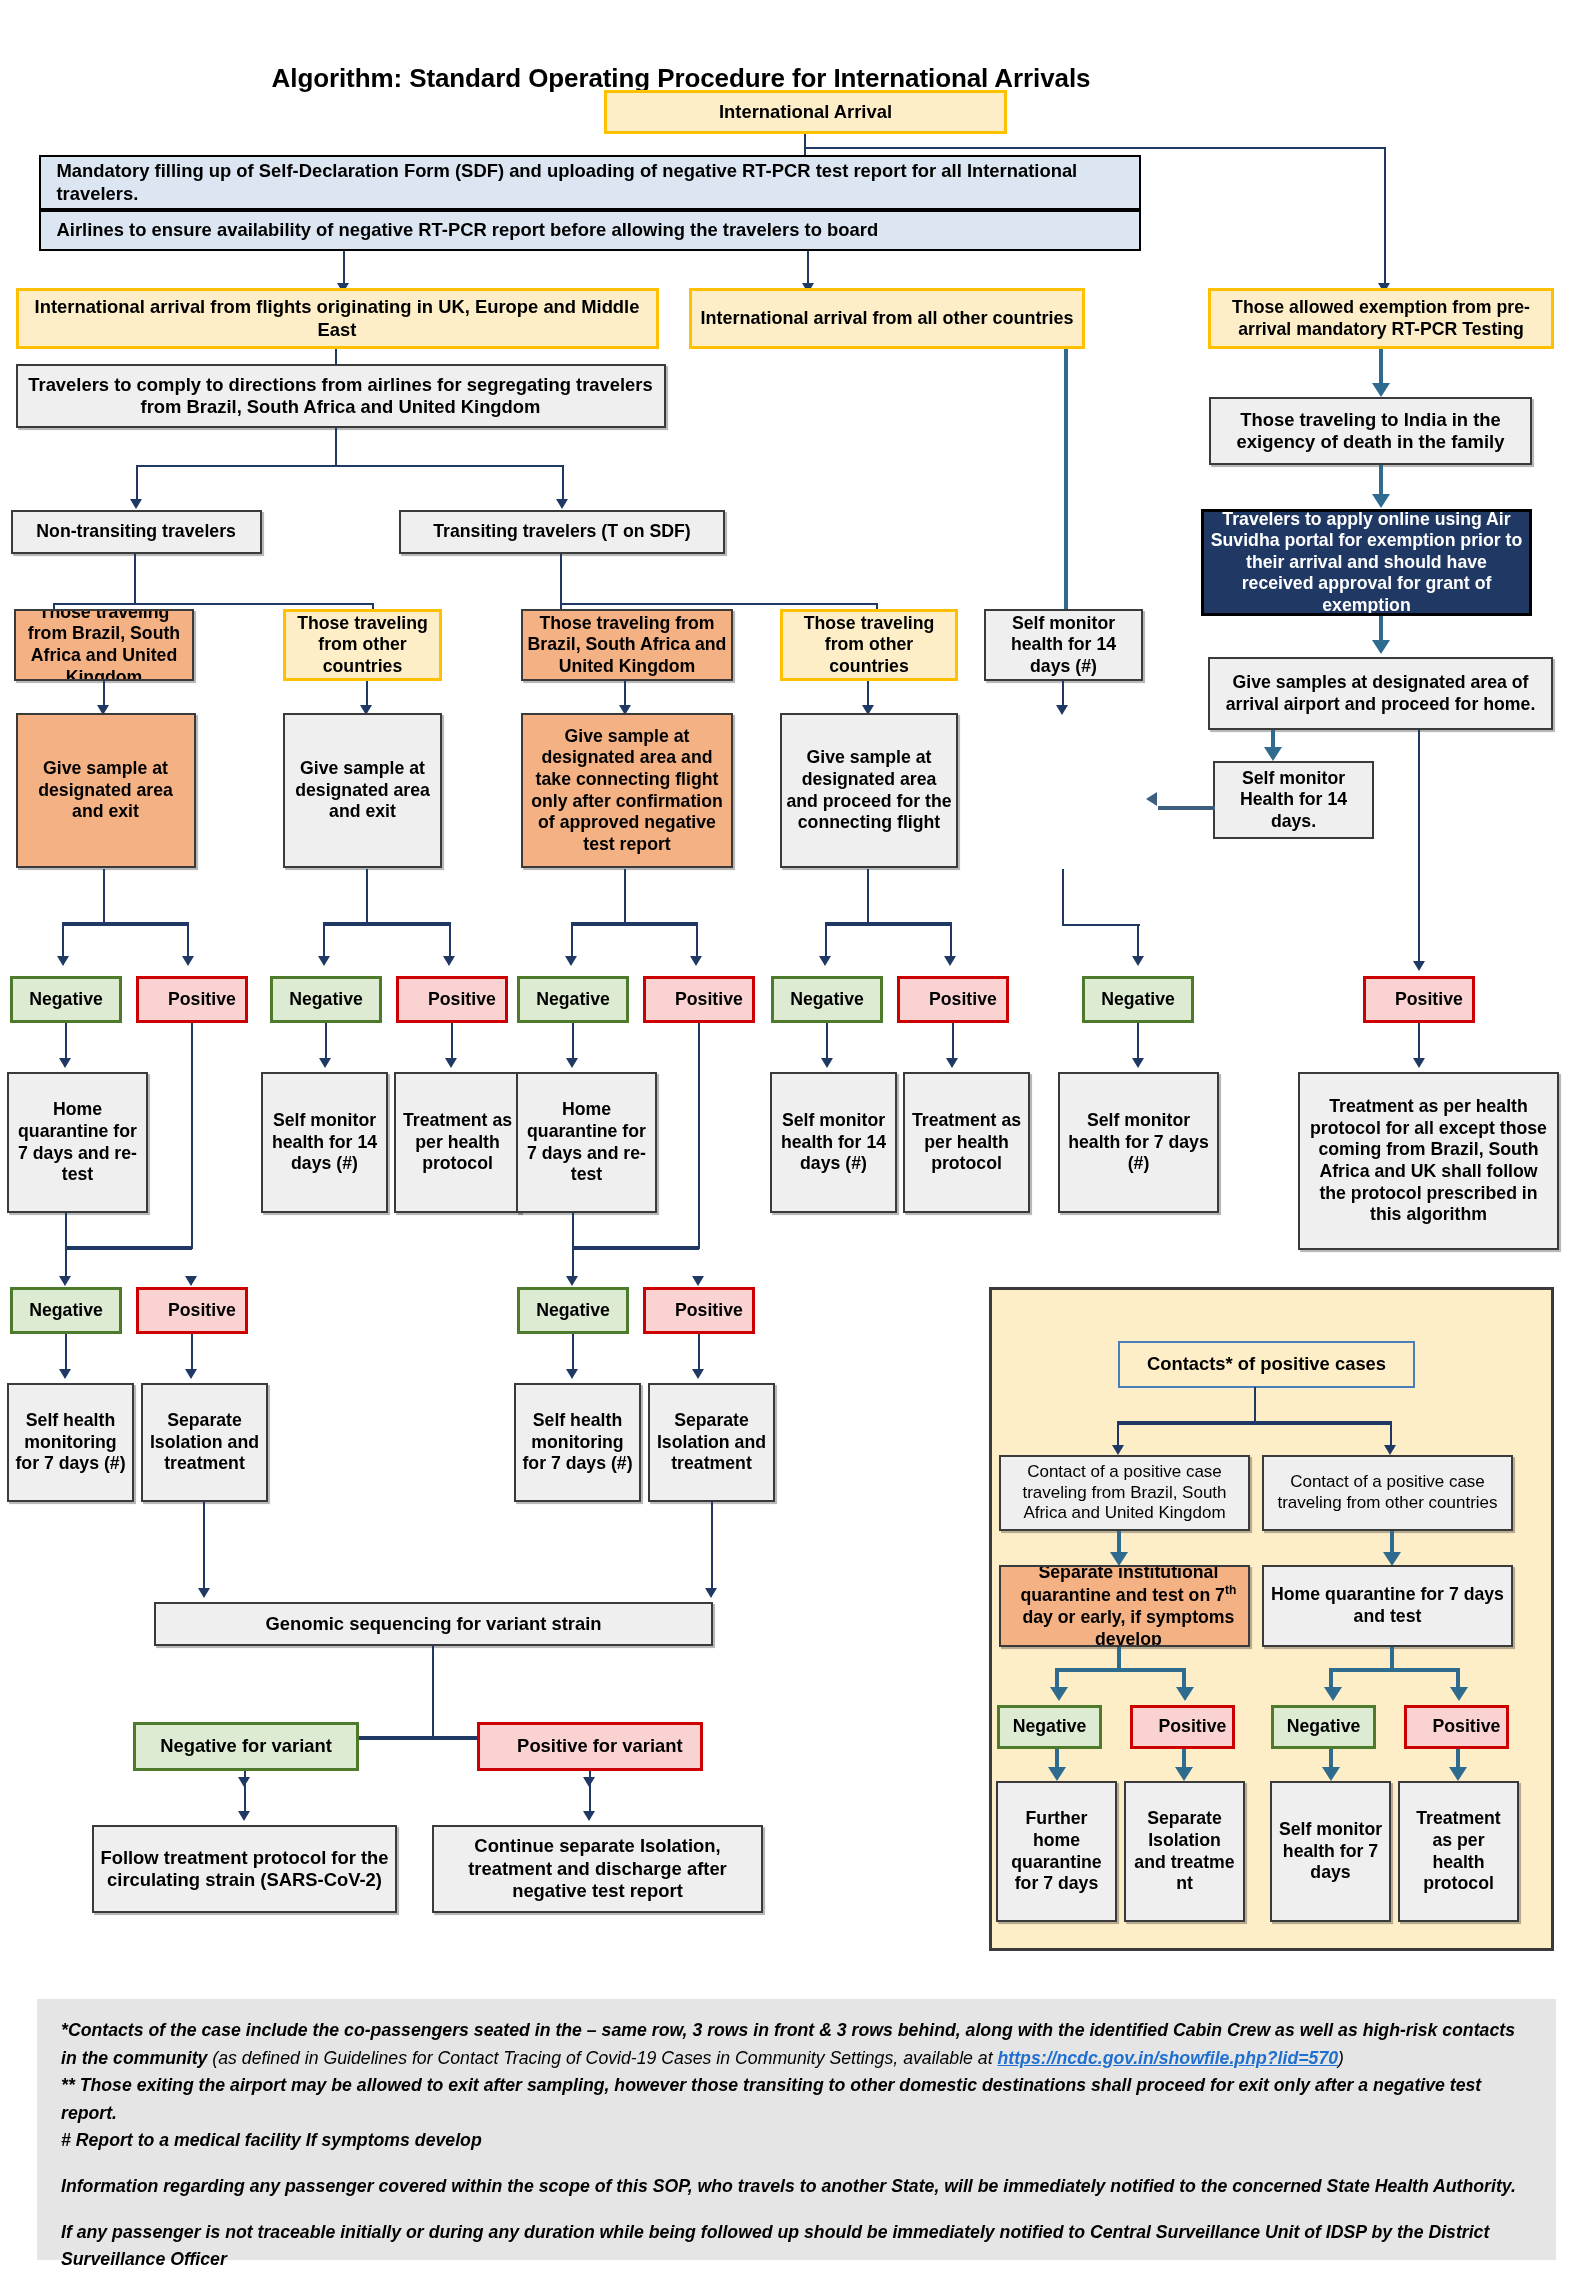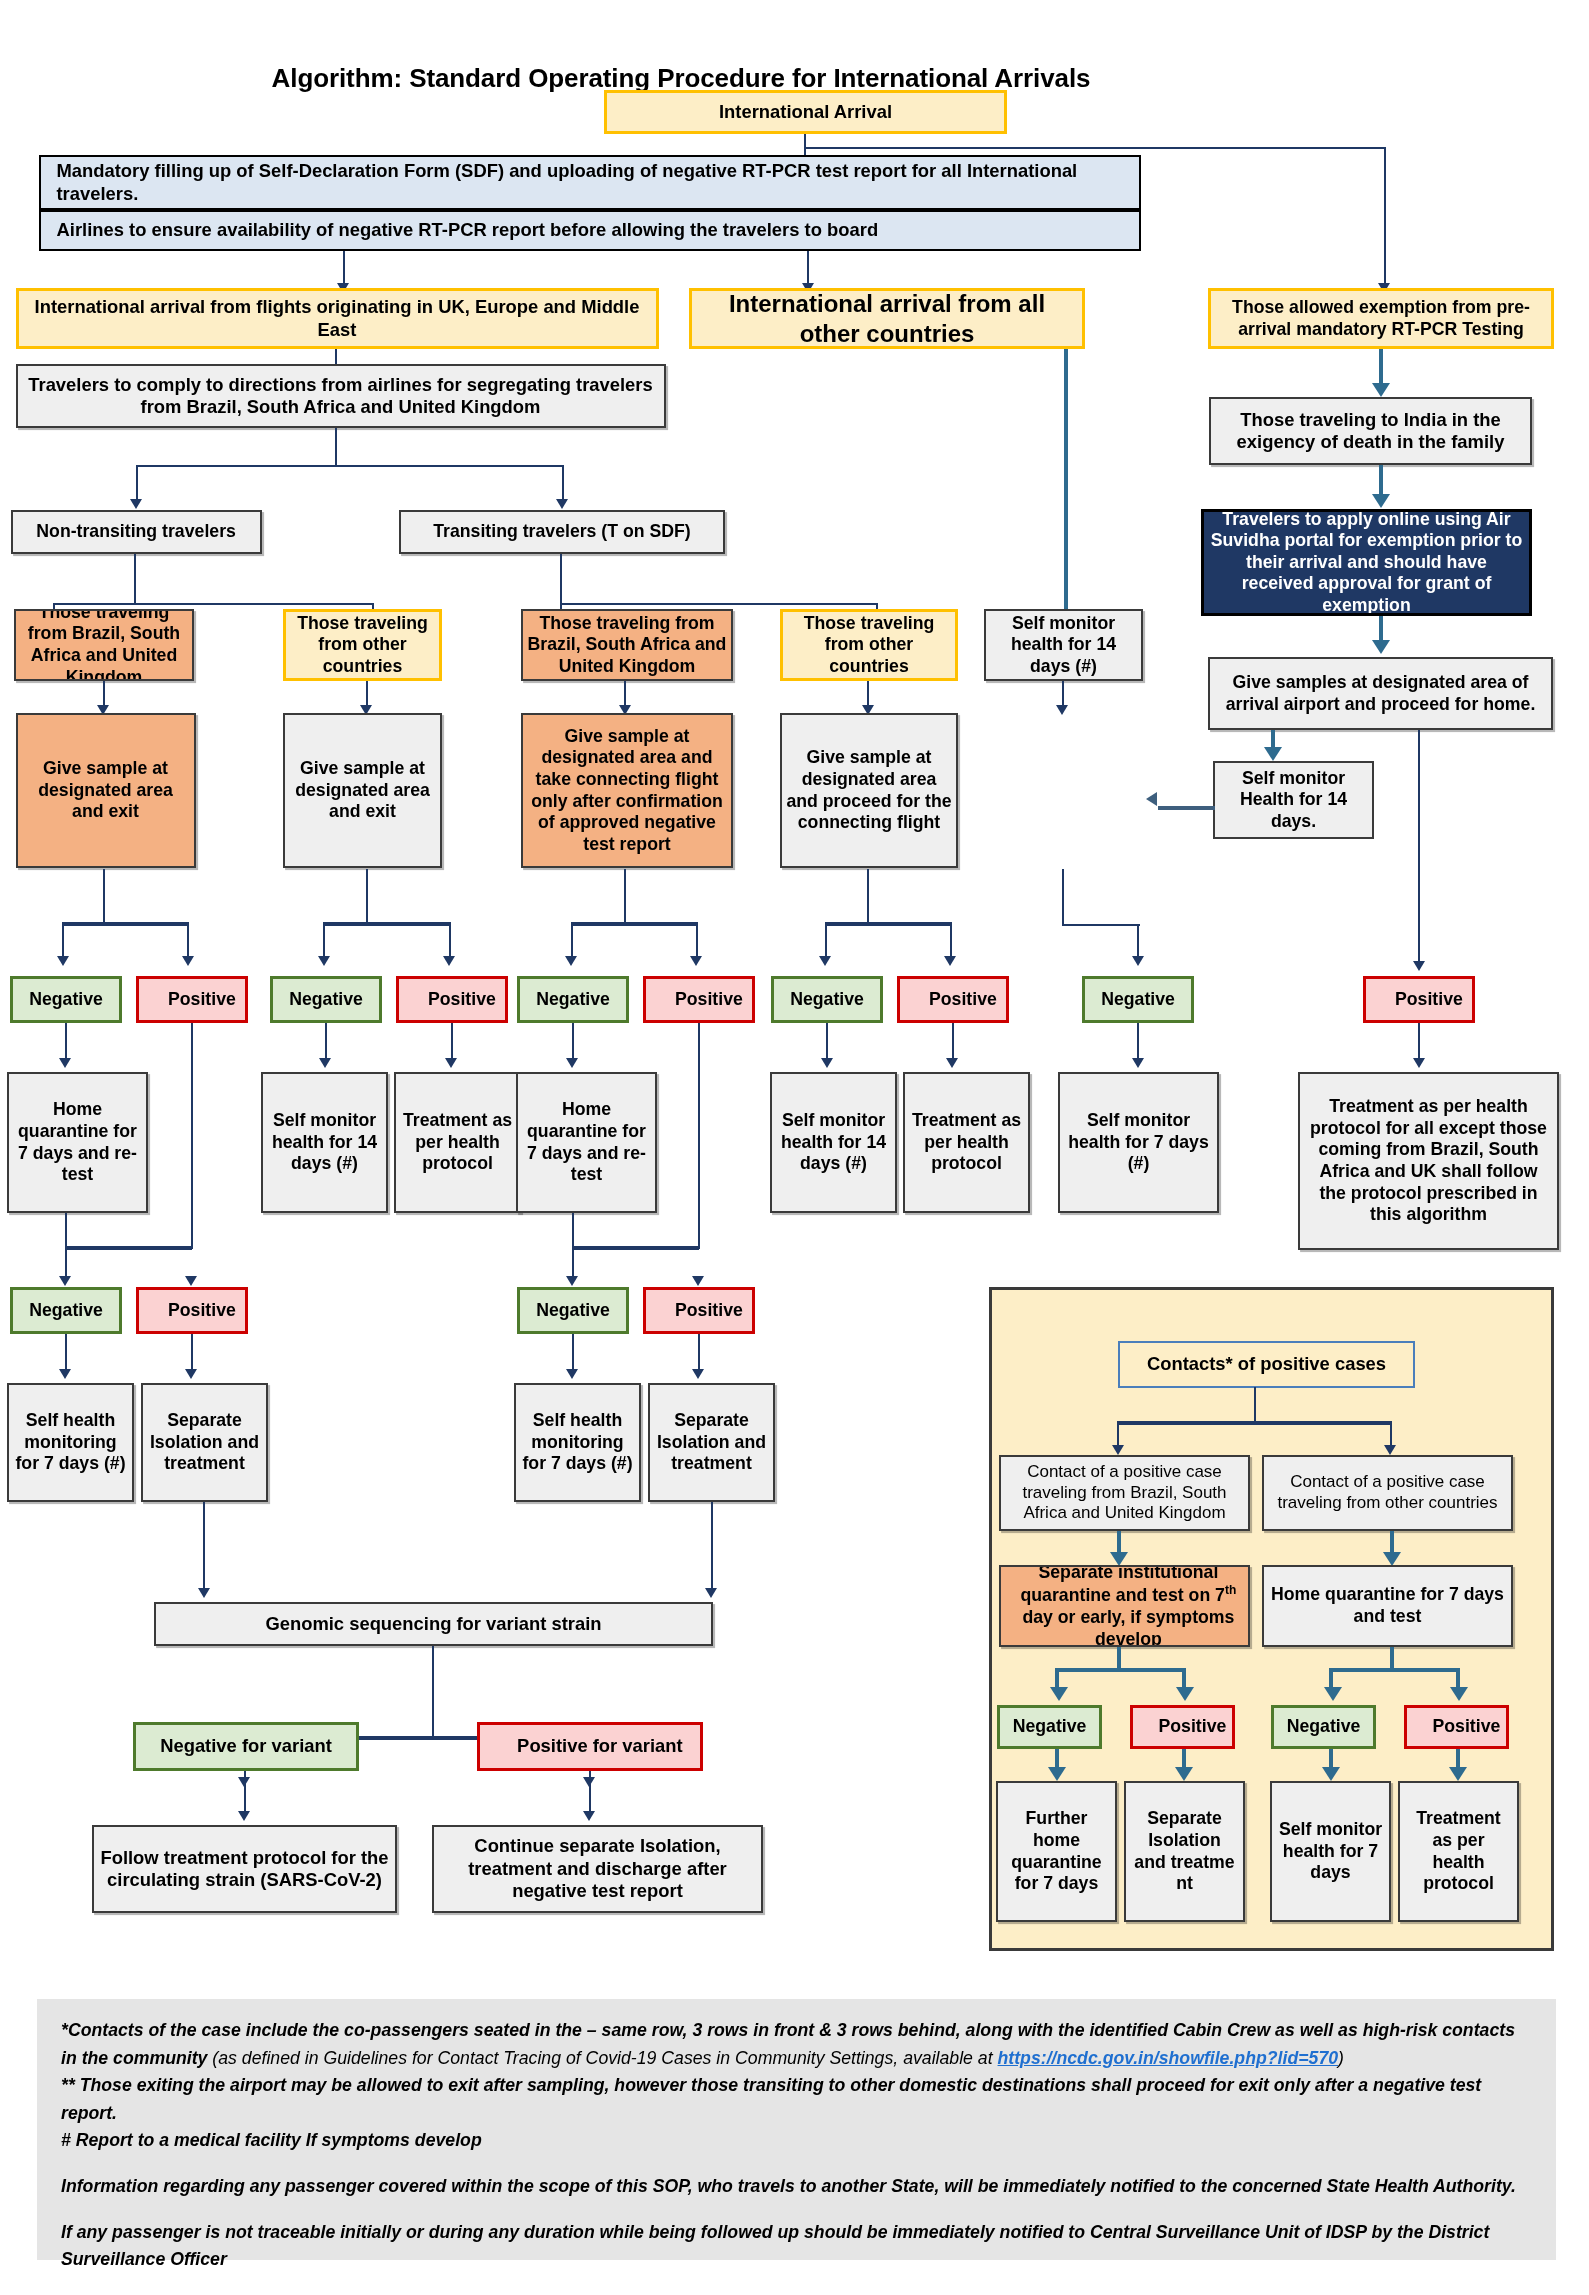--- a/index.html
+++ b/index.html
@@ -97,21 +97,21 @@
   <div class="ar down" style="left:337px;top:283px;"></div>
 
   <div class="ln v" style="left:807px;top:251px;height:34px;"></div>
   <div class="ar down" style="left:802px;top:283px;"></div>
 
   <div class="ln h" style="left:804px;top:147px;width:582px;"></div>
   <div class="ln v" style="left:1384px;top:147px;height:138px;"></div>
   <div class="ar down" style="left:1378px;top:283px;"></div>
 
   <div class="bx cream" style="left:15.5px;top:288px;width:643px;height:61px;font-size:18.4px;">International arrival from flights originating in UK, Europe and Middle East</div>
-  <div class="bx cream" style="left:689px;top:288px;width:396px;height:61px;font-size:24px;">International arrival from all other countries</div>
+  <div class="bx cream" style="left:689px;top:288px;width:396px;height:61px;font-size:18px;">International arrival from all other countries</div>
   <div class="bx cream" style="left:1208px;top:288px;width:346px;height:61px;font-size:17.7px;">Those allowed exemption from pre-arrival mandatory RT-PCR Testing</div>
 
   <div class="ln v" style="left:335px;top:349px;height:15.5px;"></div>
 
   <div class="ln v tealv" style="left:1064px;top:349px;height:264px;"></div>
   <div class="ar down teal" style="left:1057px;top:609px;"></div>
 
   <div class="ln v tealv" style="left:1379px;top:349px;height:38px;"></div>
   <div class="ar down teal" style="left:1372px;top:383px;"></div>
 

